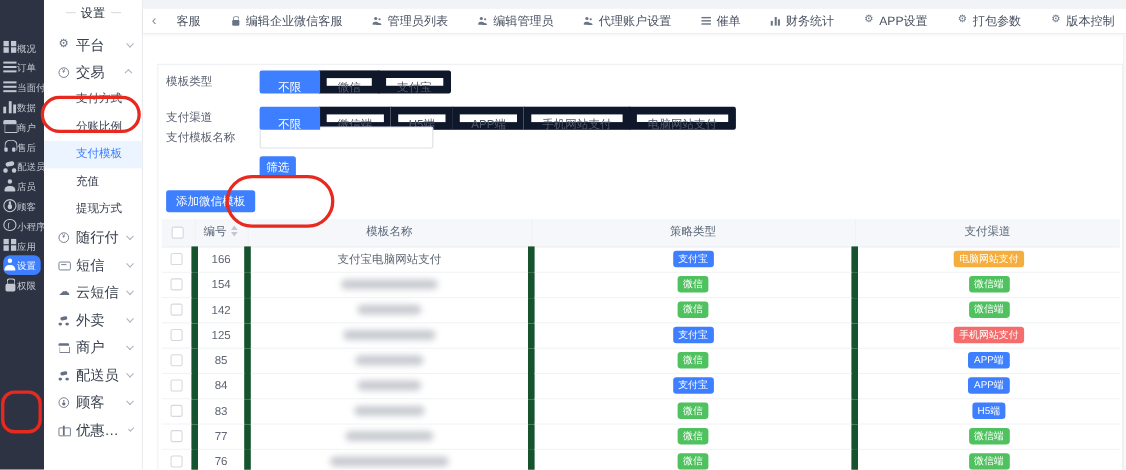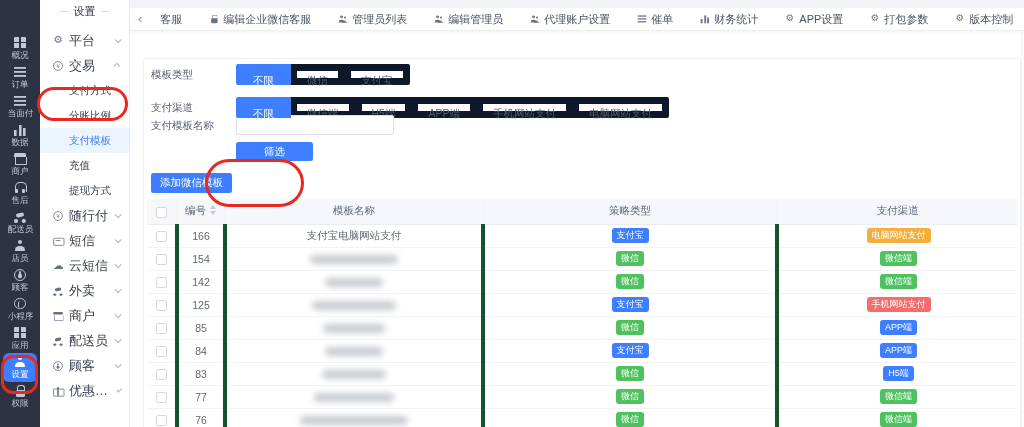--- a/index.html
+++ b/index.html
@@ -50,21 +50,21 @@
   .ic-miniprogram::after{content:"";position:absolute;top:3px;left:4.4px;width:3.6px;height:6px;border-left:1.5px solid currentColor;border-radius:3px 0 3px 0}
   .ic-gift::before{content:"";position:absolute;top:2.8px;left:0.4px;width:11.2px;height:8.6px;border:1.4px solid currentColor;border-radius:1px}
   .ic-gift::after{content:"";position:absolute;top:0.6px;left:5.2px;width:1.6px;height:11px;background:currentColor}
 
   .chev{display:inline-block;width:5px;height:5px;border-right:1.3px solid #aeb4bf;border-bottom:1.3px solid #aeb4bf}
   .chev.down{transform:rotate(45deg) translateY(-1px)}
   .chev.up{transform:rotate(-135deg) translateY(-1px)}
 
   
   .nav1{position:absolute;left:0;top:0;width:40px;height:427px;background:#2D3342;display:flex;flex-direction:column;align-items:center;padding-top:34px}
-  .n1-item{width:34px;display:flex;flex-direction:column;align-items:center;padding:2.5px 0;border-radius:6px;color:#c3c8d2;cursor:pointer}
+  .n1-item{width:34px;display:flex;align-items:flex-end;padding:2.5px 0;border-radius:6px;color:#c3c8d2;cursor:pointer}
   .n1-item .ic{margin-bottom:1px}
   .n1-lbl{font-size:9px;line-height:11px;white-space:nowrap;transform:scale(.95)}
   .n1-item.active{background:var(--accent);color:#fff}
 
   
   .nav2{position:absolute;left:40px;top:0;width:90px;height:427px;background:#fff;border-right:1px solid #e9ebef}
   .nav2-title{margin-top:3px;height:16px;display:flex;align-items:center;justify-content:center;gap:5px;font-size:11px;color:#2b3240}
   .nav2-title::before,.nav2-title::after{content:"";width:9px;height:1px;background:#d9dce1}
   #nav2-items{margin-top:9px}
   .n2-item{height:25px;display:flex;align-items:center;gap:5px;padding:0 9px 0 12px;font-size:13px;color:#3a414f;cursor:pointer;white-space:nowrap}
@@ -88,29 +88,29 @@
   .f-row{position:absolute;left:0;right:0;height:21px}
   .f-label{position:absolute;left:7px;top:0;line-height:21px;font-size:10.5px;color:#5a6170}
   .seg-group{position:absolute;left:92px;top:0;display:flex}
   .seg{height:21px;line-height:19px;padding:0 10px;font-size:10.5px;color:#515a68;background:#fff;border:7px solid #0f172a;margin-left:-1px;cursor:pointer}
   .seg:first-child{margin-left:0;border-radius:2px 0 0 2px}
   .seg:last-child{border-radius:0 2px 2px 0}
   .seg.active{background:var(--accent);border-color:var(--accent);color:#fff;position:relative;z-index:1}
   .f-input{position:absolute;left:92px;top:56px;width:158px;height:20px;border:1px solid #dcdfe6;border-radius:2px;font-size:10.5px;padding:0 6px;color:#333;outline:none}
   .lbl-name{top:56px;line-height:20px}
   .btn{display:inline-block;background:var(--accent);color:#fff;border:none;border-radius:2.5px;font-size:10.5px;cursor:pointer;font-family:inherit}
-  .submit-btn{position:absolute;left:92px;top:83px;height:19px;padding:0 28px}
+  .submit-btn{position:absolute;left:92px;top:83px;height:19px;padding:0 6px}
   .add-wechat{position:absolute;left:7px;top:114px;height:20px;padding:0 9px}
   .add-alipay{position:absolute;left:79px;top:114px;height:20px;padding:0 9px}
 
   table.grid{position:absolute;left:3px;top:140px;width:calc(100% - 5px);border-collapse:collapse;table-layout:fixed;font-size:10.5px}
   .grid col.c-cb{width:30px}.grid col.c-id{width:48px}.grid col.c-name{width:258px}.grid col.c-strat{width:294px}
   .grid th{height:25px;background:#f5f7fa;color:#5d6878;font-weight:normal;border-bottom:1px solid #e9edf2;border-right:1px solid #eef1f5}
   .grid th:last-child{border-right:none}
-  .grid td{height:23px;text-align:center;color:#5f6672;border-bottom:1px solid #f1f3f6;border-right:4px solid #14532d;overflow:hidden;white-space:nowrap}
+  .grid td{height:23px;text-align:center;color:#5f6672;border-bottom:1px solid #f1f3f6;border-right:6px solid #14532d;overflow:hidden;white-space:nowrap}
   .grid td:last-child{border-right:none}
   .cb{display:inline-block;width:11px;height:11px;border:1px solid #d5d8df;border-radius:2px;background:#fff;vertical-align:middle;cursor:pointer}
   .sorter{display:inline-block;width:7px;height:10px;position:relative;margin-left:4px;vertical-align:-1px}
   .sorter::before{content:"";position:absolute;top:0;left:0;border-left:3.5px solid transparent;border-right:3.5px solid transparent;border-bottom:4px solid #c2c7d1}
   .sorter::after{content:"";position:absolute;bottom:0;left:0;border-left:3.5px solid transparent;border-right:3.5px solid transparent;border-top:4px solid #c2c7d1}
   .tag{display:inline-block;padding:1.5px 5px;border-radius:3px;color:#fff;font-size:9px;line-height:1.35;white-space:nowrap}
   .blob{display:inline-block;height:9px;border-radius:5px;background:#c7cad0;filter:blur(3px);vertical-align:middle}
 
   .annot{position:absolute;border:3px solid var(--annot);pointer-events:none;z-index:50;background:transparent}
   #annot-template{left:37px;top:87px;width:91px;height:34px;border-radius:17px}

